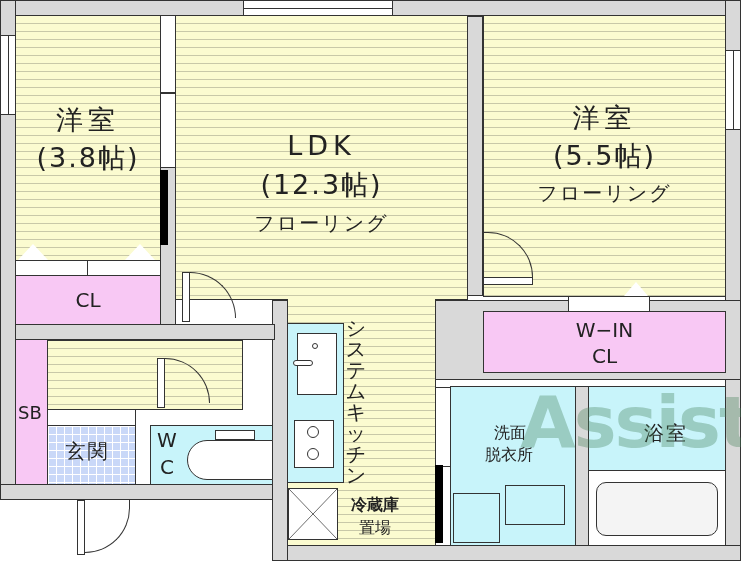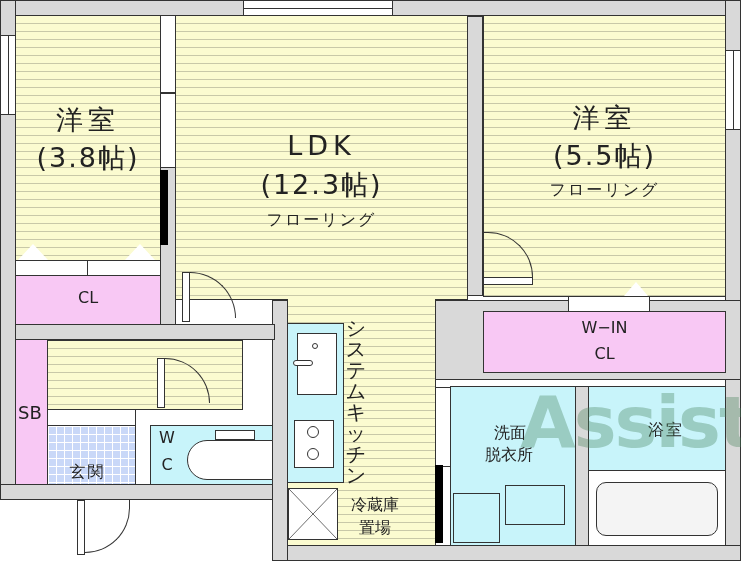--- a/index.html
+++ b/index.html
@@ -6,21 +6,21 @@
   body{width:741px;height:561px;position:relative;overflow:hidden;font-family:"DejaVu Sans","Liberation Sans",sans-serif;}
   .abs{position:absolute;box-sizing:border-box;}
   .wall{background:#d9d9d9;border:1px solid #333;}
   .floor{background-color:#fbfbd0;background-image:repeating-linear-gradient(to bottom,#fbfbd0 0px,#fbfbd0 7px,#c8c8a8 7px,#c8c8a8 8px);border:1px solid #333;}
   .closet{background:#f8c8f4;border:1px solid #333;}
   .wet{background:#c8f4fa;border:1px solid #333;}
   .tile{background-color:#c9d8f8;background-image:linear-gradient(to right,#ffffff 1px,transparent 1px),linear-gradient(to bottom,#ffffff 1px,transparent 1px);background-size:8px 8px;border:1px solid #333;}
   .white{background:#fff;border:1px solid #333;}
   .label{position:absolute;color:#222;text-align:center;white-space:nowrap;}
   .big{font-size:27px;letter-spacing:5px;}
-  .med{font-size:16px;letter-spacing:2px;}
+  .med{font-size:20px;letter-spacing:2px;}
   .sm{font-size:16px;}
   .window{background:#fff;border:1px solid #333;}
   .window::after{content:"";position:absolute;left:0;right:0;top:50%;border-top:1px solid #333;}
   .vwindow{background:#fff;border:1px solid #333;}
   .vwindow::after{content:"";position:absolute;top:0;bottom:0;left:50%;border-left:1px solid #333;}
 </style>
 </head>
 <body>
 
 <div class="abs wall" style="left:0;top:0;width:741px;height:561px;border:none;background:transparent;"></div>
@@ -65,21 +65,21 @@
 <div class="abs" style="left:190px;top:272px;width:46px;height:46px;border-top:1px solid #333;border-right:1px solid #333;border-top-right-radius:46px;"></div>
 
 <div class="abs white" style="left:157px;top:358px;width:8px;height:50px;"></div>
 <div class="abs" style="left:165px;top:358px;width:45px;height:45px;border-top:1px solid #333;border-right:1px solid #333;border-top-right-radius:45px;"></div>
 
 <div class="abs closet" style="left:15px;top:339px;width:33px;height:146px;"></div>
 <div class="label med" style="left:12px;top:402px;width:36px;font-size:18px;letter-spacing:0;">SB</div>
 
 <div class="abs white" style="left:47px;top:409px;width:89px;height:17px;"></div>
 <div class="abs tile" style="left:47px;top:425px;width:89px;height:60px;"></div>
-<div class="label med" style="left:47px;top:462px;width:81px;">玄関</div>
+<div class="label med" style="left:47px;top:438px;width:81px;">玄関</div>
 <div class="abs white" style="left:77px;top:500px;width:8px;height:55px;"></div>
 <div class="abs" style="left:85px;top:500px;width:45px;height:53px;border-bottom:1px solid #333;border-right:1px solid #333;border-bottom-right-radius:50px;"></div>
 
 <div class="abs wet" style="left:150px;top:425px;width:123px;height:60px;"></div>
 <div class="label med" style="left:150px;top:428px;width:36px;">W</div>
 <div class="label med" style="left:150px;top:455px;width:36px;">C</div>
 <div class="abs white" style="left:187px;top:440px;width:86px;height:40px;border-radius:22px 0 0 22px;"></div>
 <div class="abs white" style="left:215px;top:430px;width:40px;height:10px;"></div>
 
 <div class="abs wet" style="left:287px;top:323px;width:57px;height:160px;"></div>
@@ -93,21 +93,21 @@
   <div>シ</div>
   <div>ス</div>
   <div>テ</div>
   <div>ム</div>
   <div>キ</div>
   <div>ッ</div>
   <div>チ</div>
   <div>ン</div>
 </div>
 <div class="abs white" style="left:288px;top:488px;width:50px;height:52px;background:linear-gradient(to bottom right,transparent 49%,#666 50%,transparent 51%),linear-gradient(to top right,transparent 49%,#666 50%,transparent 51%),#fff;"></div>
-<div class="label sm" style="left:340px;top:495px;width:70px;">冷蔵庫</div>
+<div class="label sm" style="left:340px;top:495px;width:70px;font-weight:bold;">冷蔵庫</div>
 <div class="label sm" style="left:340px;top:518px;width:70px;">置場</div>
 
 <div class="abs floor" style="left:483px;top:15px;width:243px;height:282px;"></div>
 <div class="label big" style="left:483px;top:100px;width:243px;">洋室</div>
 <div class="label big" style="left:483px;top:138px;width:243px;letter-spacing:2px;">(5.5帖)</div>
 <div class="label med" style="left:483px;top:180px;width:243px;">フローリング</div>
 <div class="abs white" style="left:483px;top:277px;width:50px;height:8px;"></div>
 <div class="abs" style="left:483px;top:232px;width:50px;height:45px;border-top:1px solid #333;border-right:1px solid #333;border-top-right-radius:50px;"></div>
 
 <div class="abs white" style="left:568px;top:296px;width:82px;height:16px;"></div>

